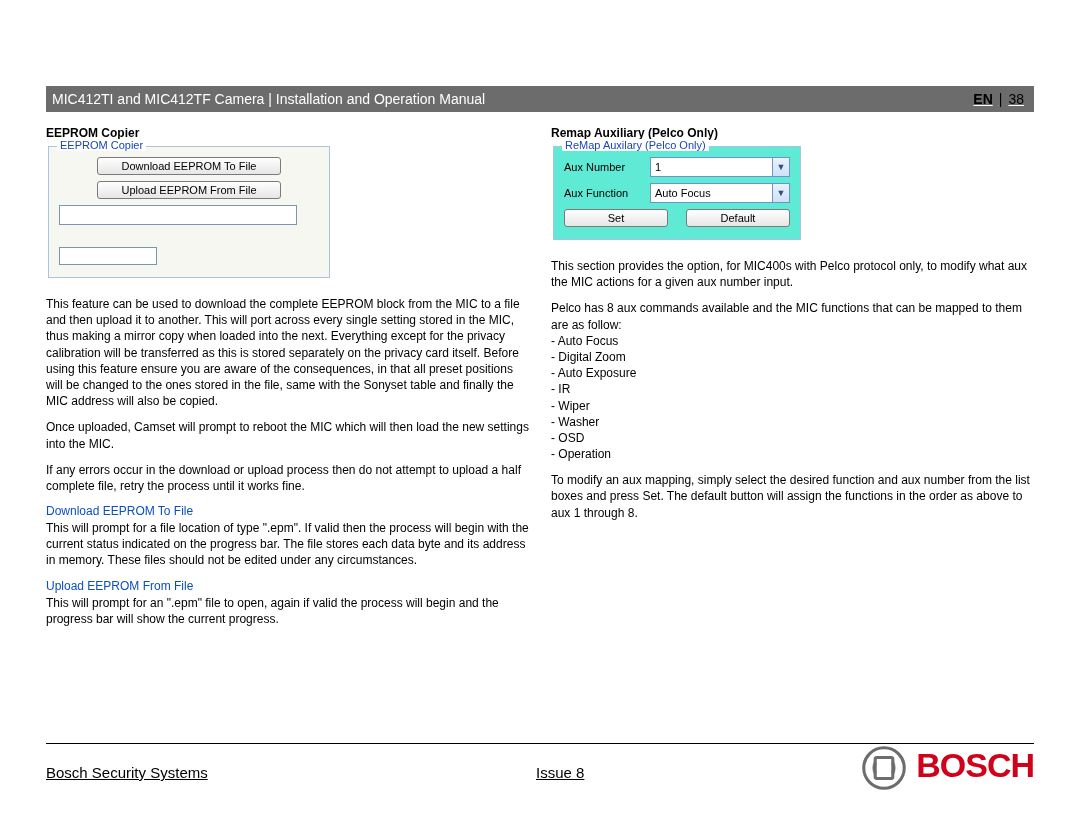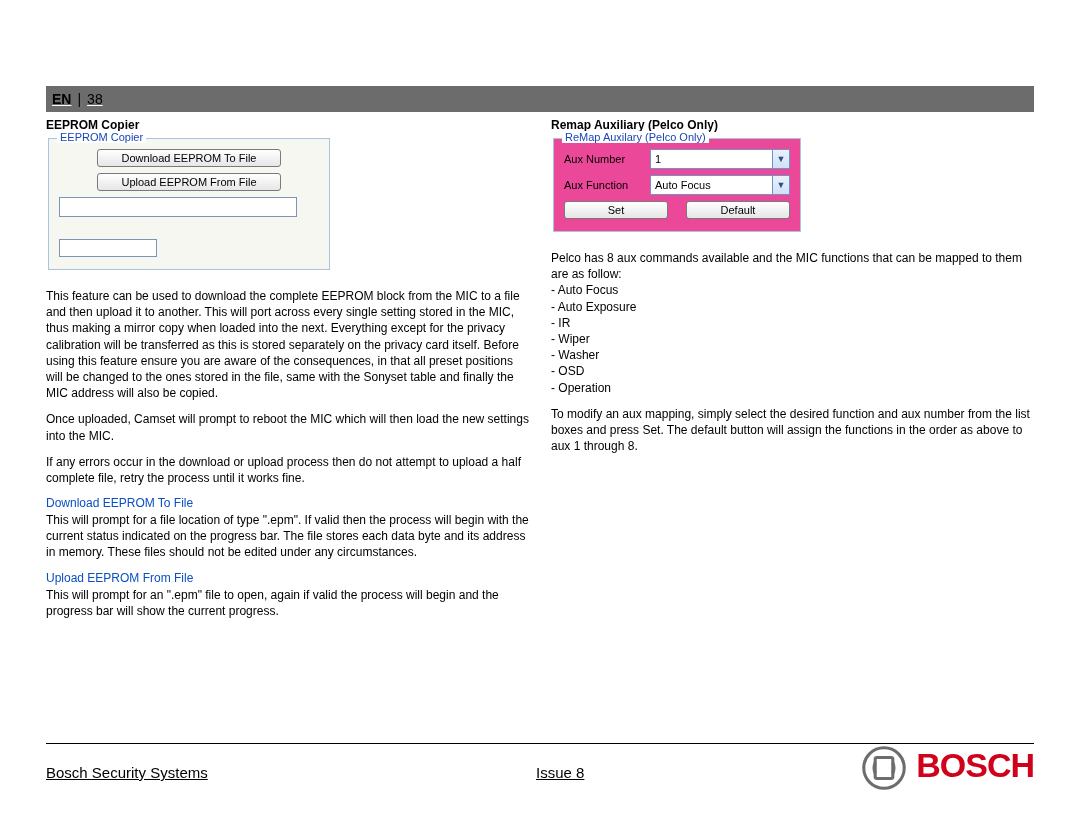--- a/index.html
+++ b/index.html
@@ -33,21 +33,21 @@
     align-items: baseline;
     text-decoration: underline;
   }
   .header-en { color:#000; font-weight:bold; }
   .header-sep { color:#000; }
   .header-pg { color:#000; }
 
   .columns {
     display: flex;
     gap: 22px;
-    margin-top: 2px;
+    margin-top: 10px;
   }
   .col {
     width: 490px;
   }
   .section-title {
     font-weight: bold;
     font-size: 12px;
     margin: 4px 0 6px 0;
   }
   .para {
@@ -105,21 +105,21 @@
     margin: 22px 0 0 0;
   }
 
   
   .rm-fieldset {
     border: 1px solid #a9c4de;
     width: 226px;
     padding: 10px 10px 12px 10px;
     margin: 6px 0 18px 2px;
     position: relative;
-    background: #ec4899;
+    background: #5eead4;
     font-size: 11px;
   }
   .rm-legend {
     position: absolute;
     top: -8px;
     left: 8px;
     font-size: 11px;
     color: #1846b7;
     background: #fff;
     padding: 0 3px;
@@ -207,20 +207,21 @@
     color: #d0021b;
     letter-spacing: -1px;
   }
 </style>
 </head>
 <body>
 
 <div class="page">
 
   <div class="header-bar">
+    <span>MIC412TI and MIC412TF Camera | Installation and Operation Manual</span>
     <span class="header-right">
       <span class="header-en">EN</span>
       <span class="header-sep">|</span>
       <span class="header-pg">38</span>
     </span>
   </div>
 
   <div class="columns">
 
     <div class="col">
@@ -263,23 +264,25 @@
             <span>Auto Focus</span>
             <span class="arrow">▼</span>
           </div>
         </div>
         <div class="rm-btns">
           <div class="rm-btn">Set</div>
           <div class="rm-btn">Default</div>
         </div>
       </div>
 
+      <p class="para">This section provides the option, for MIC400s with Pelco protocol only, to modify what aux the MIC actions for a given aux number input.</p>
 
       <p class="para" style="margin-bottom:0">Pelco has 8 aux commands available and the MIC functions that can be mapped to them are as follow:</p>
       <p class="para list-line">- Auto Focus</p>
+      <p class="para list-line">- Digital Zoom</p>
       <p class="para list-line">- Auto Exposure</p>
       <p class="para list-line">- IR</p>
       <p class="para list-line">- Wiper</p>
       <p class="para list-line">- Washer</p>
       <p class="para list-line">- OSD</p>
       <p class="para list-line" style="margin-bottom:10px">- Operation</p>
 
       <p class="para">To modify an aux mapping, simply select the desired function and aux number from the list boxes and press Set. The default button will assign the functions in the order as above to aux 1 through 8.</p>
     </div>
 

